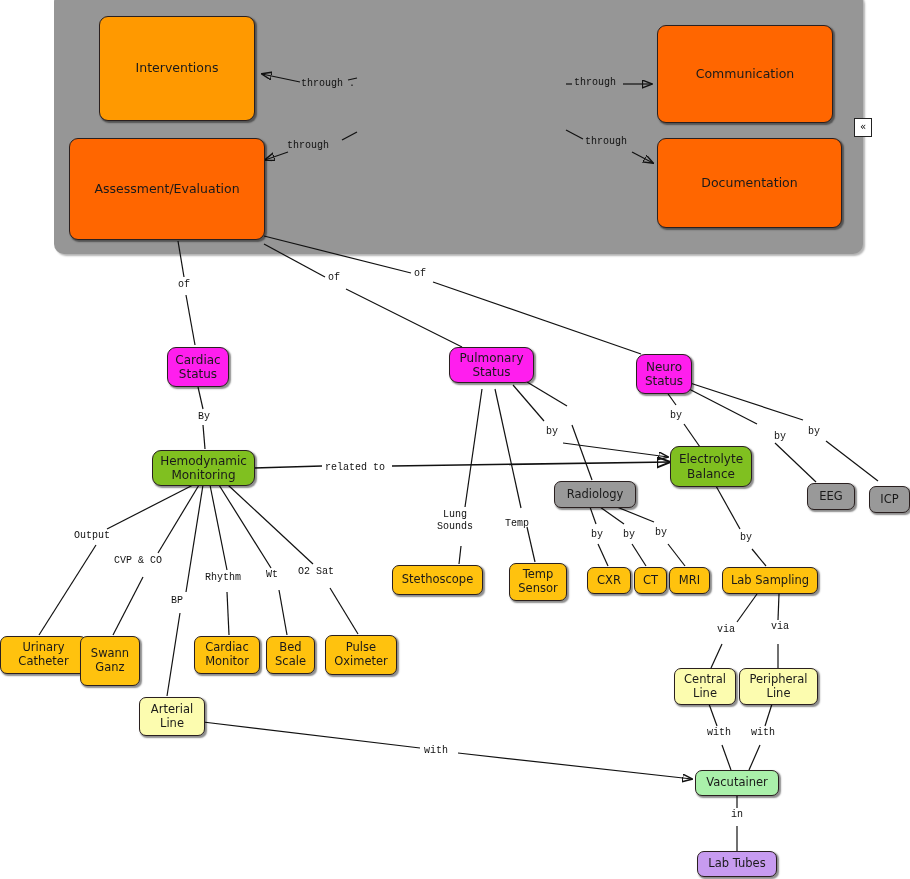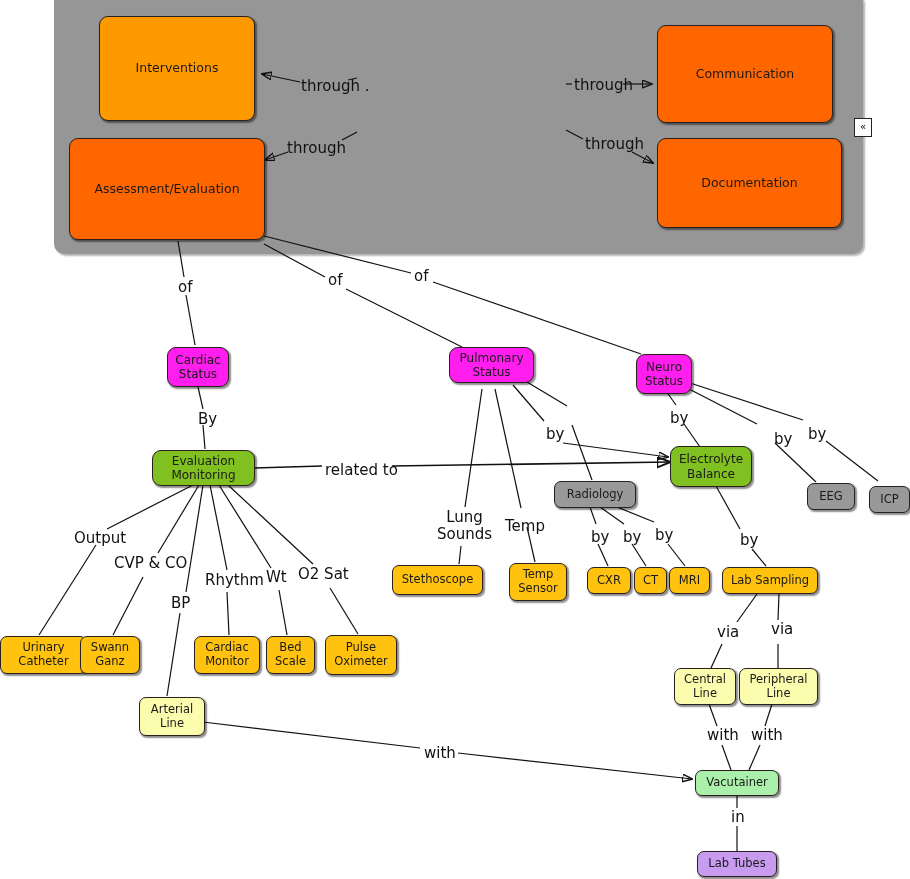--- a/index.html
+++ b/index.html
@@ -73,27 +73,28 @@
   .c-green   { background: #80C020; }
   .c-gray    { background: #999999; }
   .c-gold    { background: #FFC20E; }
   .c-paleyel { background: #FCFCAF; }
   .c-palegrn { background: #AAF0AA; }
   .c-purple  { background: #C79BF0; }
 
   
   .elabel {
     position: absolute;
-    font-size: 15px;
+    font-size: 10px;
     color: #111111;
     background: transparent;
     white-space: pre-line;
     text-align: center;
     line-height: 1.15;
     user-select: none;
+    font-family: Liberation Mono, monospace;
   }
 
   
   #collapse-btn {
     position: absolute;
     left: 854px;
     top: 118px;
     width: 16px;
     height: 17px;
     background: #ffffff;
@@ -227,36 +228,36 @@
 
   <div class="node c-magenta md" style="left:167px; top:347px; width:62px; height:40px;">Cardiac
 Status</div>
 
   <div class="node c-magenta md" style="left:449px; top:347px; width:85px; height:36px;">Pulmonary
 Status</div>
 
   <div class="node c-magenta md" style="left:636px; top:354px; width:56px; height:40px;">Neuro
 Status</div>
 
-  <div class="node c-green md" style="left:152px; top:450px; width:103px; height:36px;">Evaluation
+  <div class="node c-green md" style="left:152px; top:450px; width:103px; height:36px;">Hemodynamic
 Monitoring</div>
 
   <div class="node c-green md" style="left:670px; top:446px; width:82px; height:41px;">Electrolyte
 Balance</div>
 
   <div class="node c-gray sm" style="left:554px; top:481px; width:82px; height:27px;">Radiology</div>
 
   <div class="node c-gray sm" style="left:807px; top:483px; width:48px; height:27px;">EEG</div>
 
   <div class="node c-gray sm" style="left:869px; top:486px; width:41px; height:27px;">ICP</div>
 
   <div class="node c-gold sm" style="left:0px; top:636px; width:87px; height:38px;">Urinary
 Catheter</div>
 
-  <div class="node c-gold sm" style="left:80px; top:636px; width:60px; height:38px;">Swann
+  <div class="node c-gold sm" style="left:80px; top:636px; width:60px; height:50px;">Swann
 Ganz</div>
 
   <div class="node c-gold sm" style="left:194px; top:636px; width:66px; height:38px;">Cardiac
 Monitor</div>
 
   <div class="node c-gold sm" style="left:266px; top:636px; width:49px; height:38px;">Bed
 Scale</div>
 
   <div class="node c-gold sm" style="left:325px; top:635px; width:72px; height:40px;">Pulse
 Oximeter</div>

